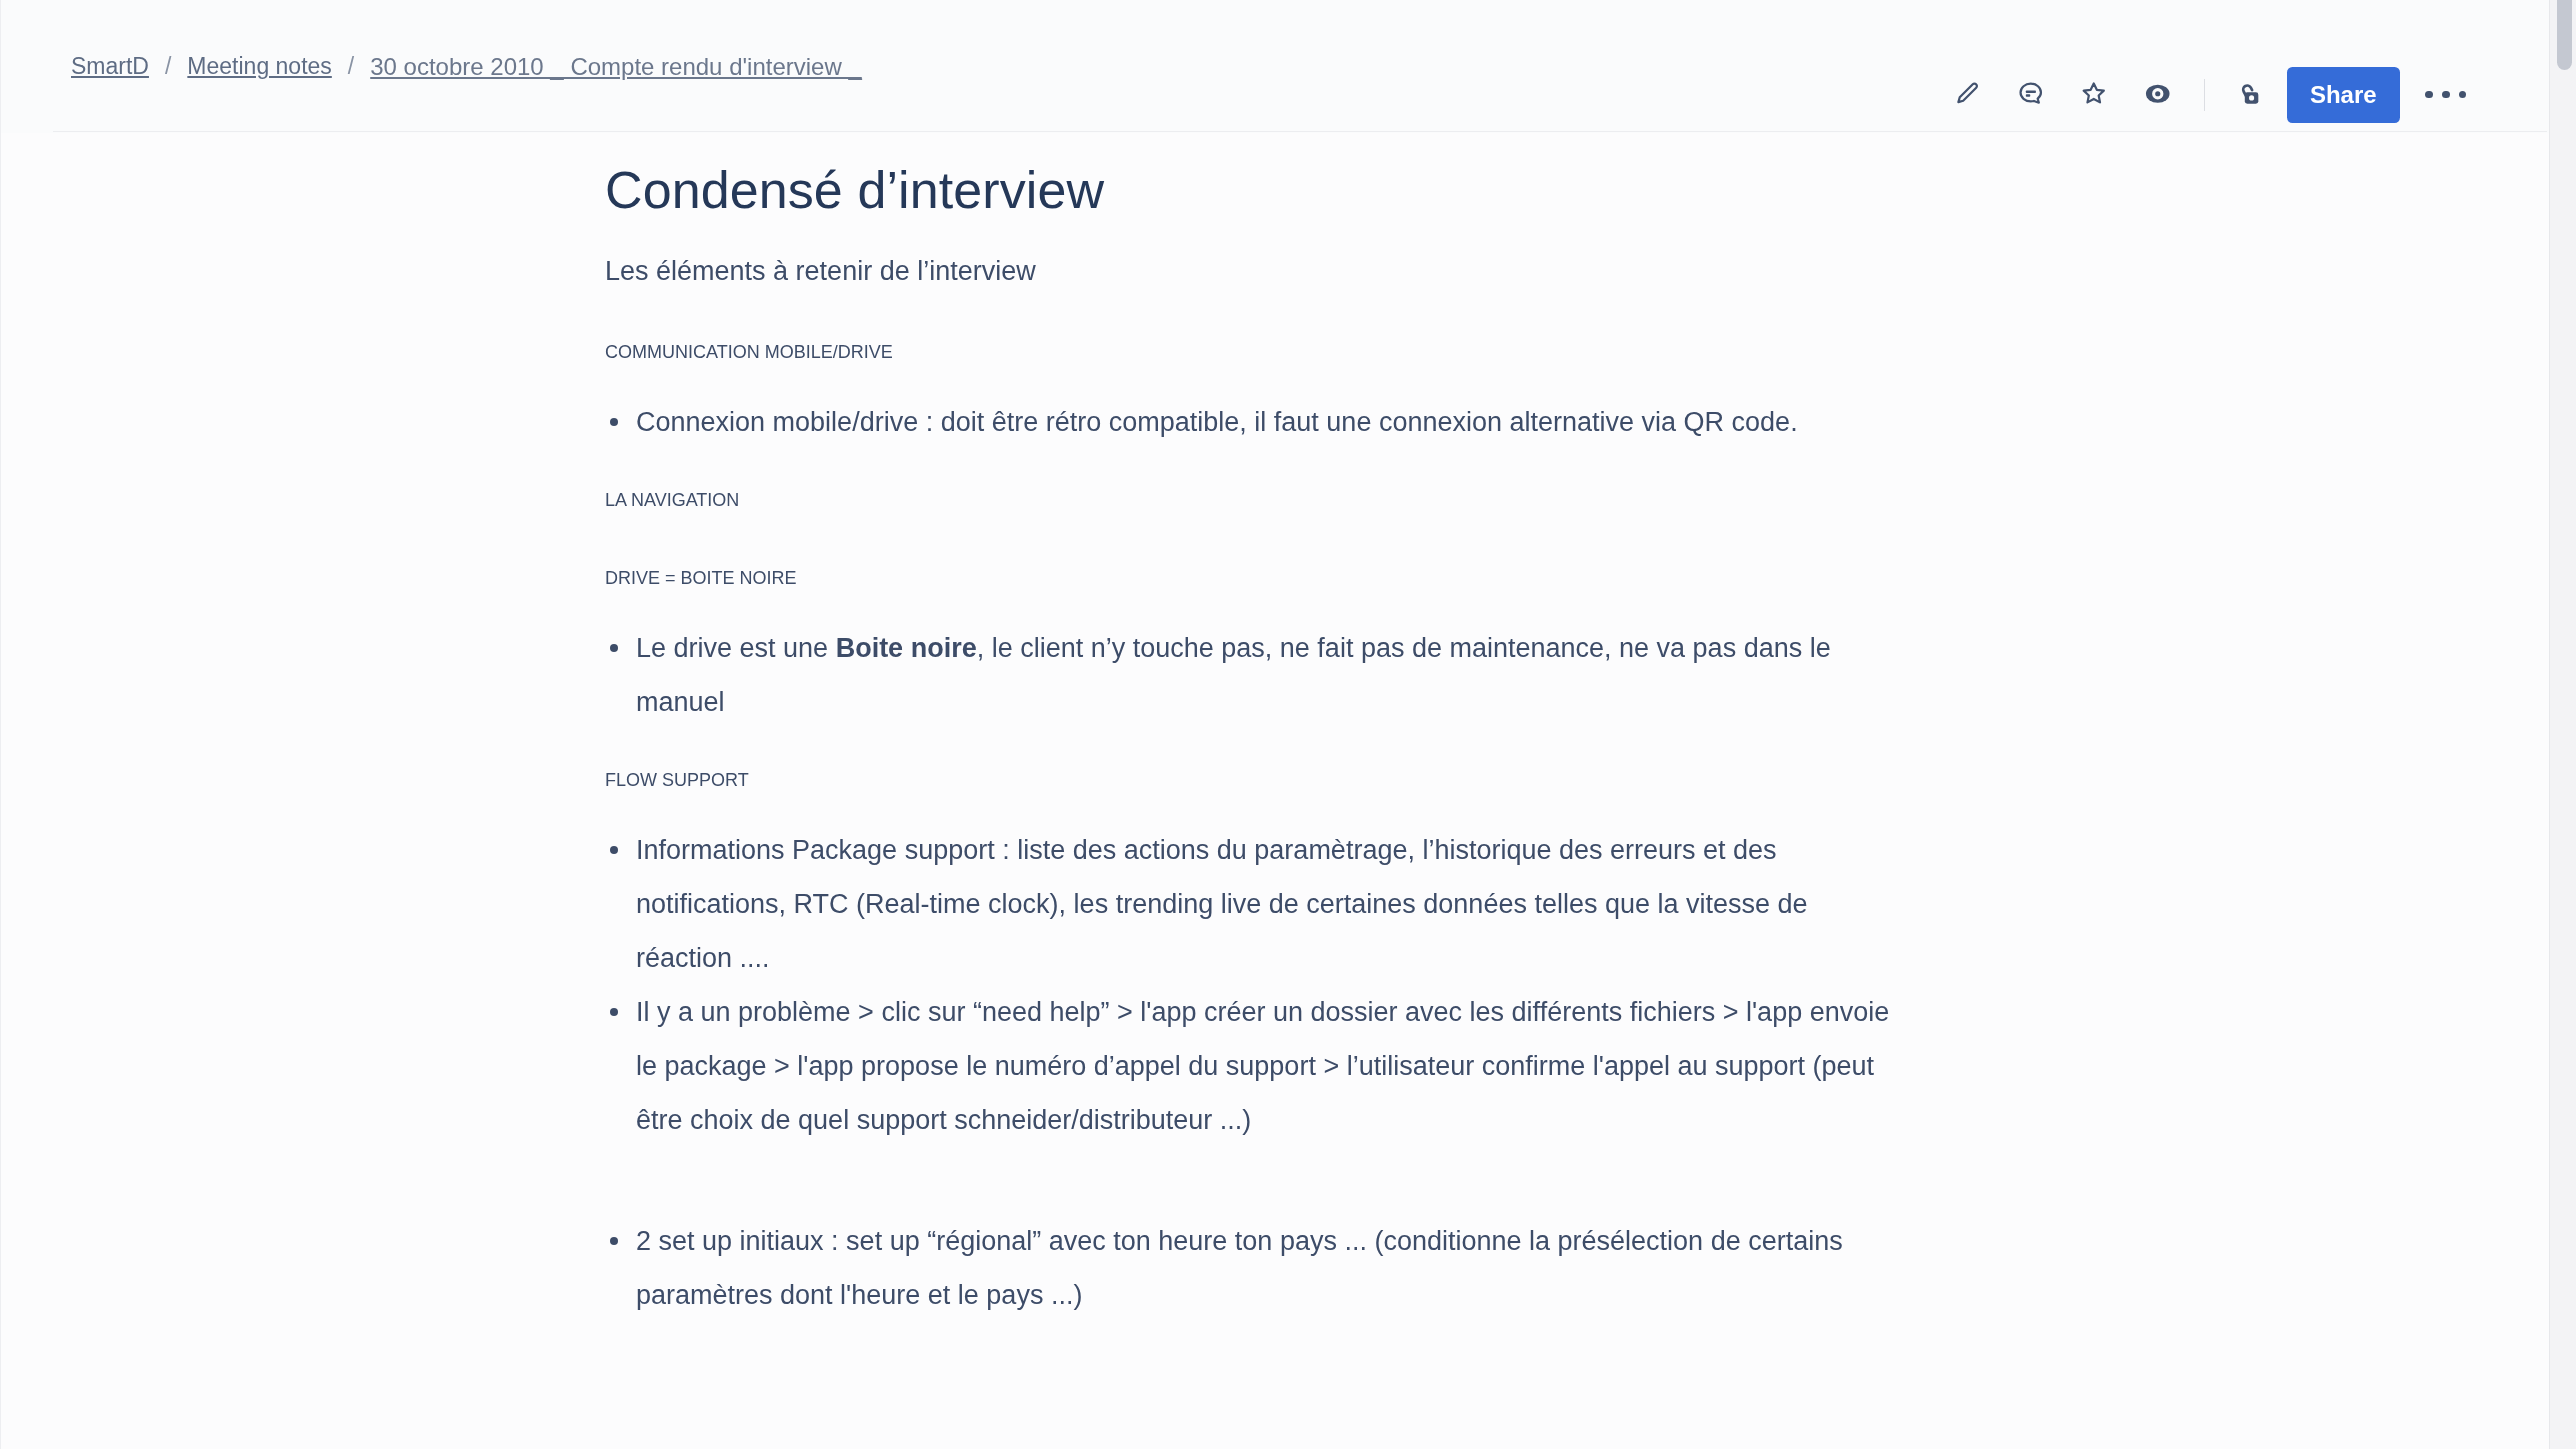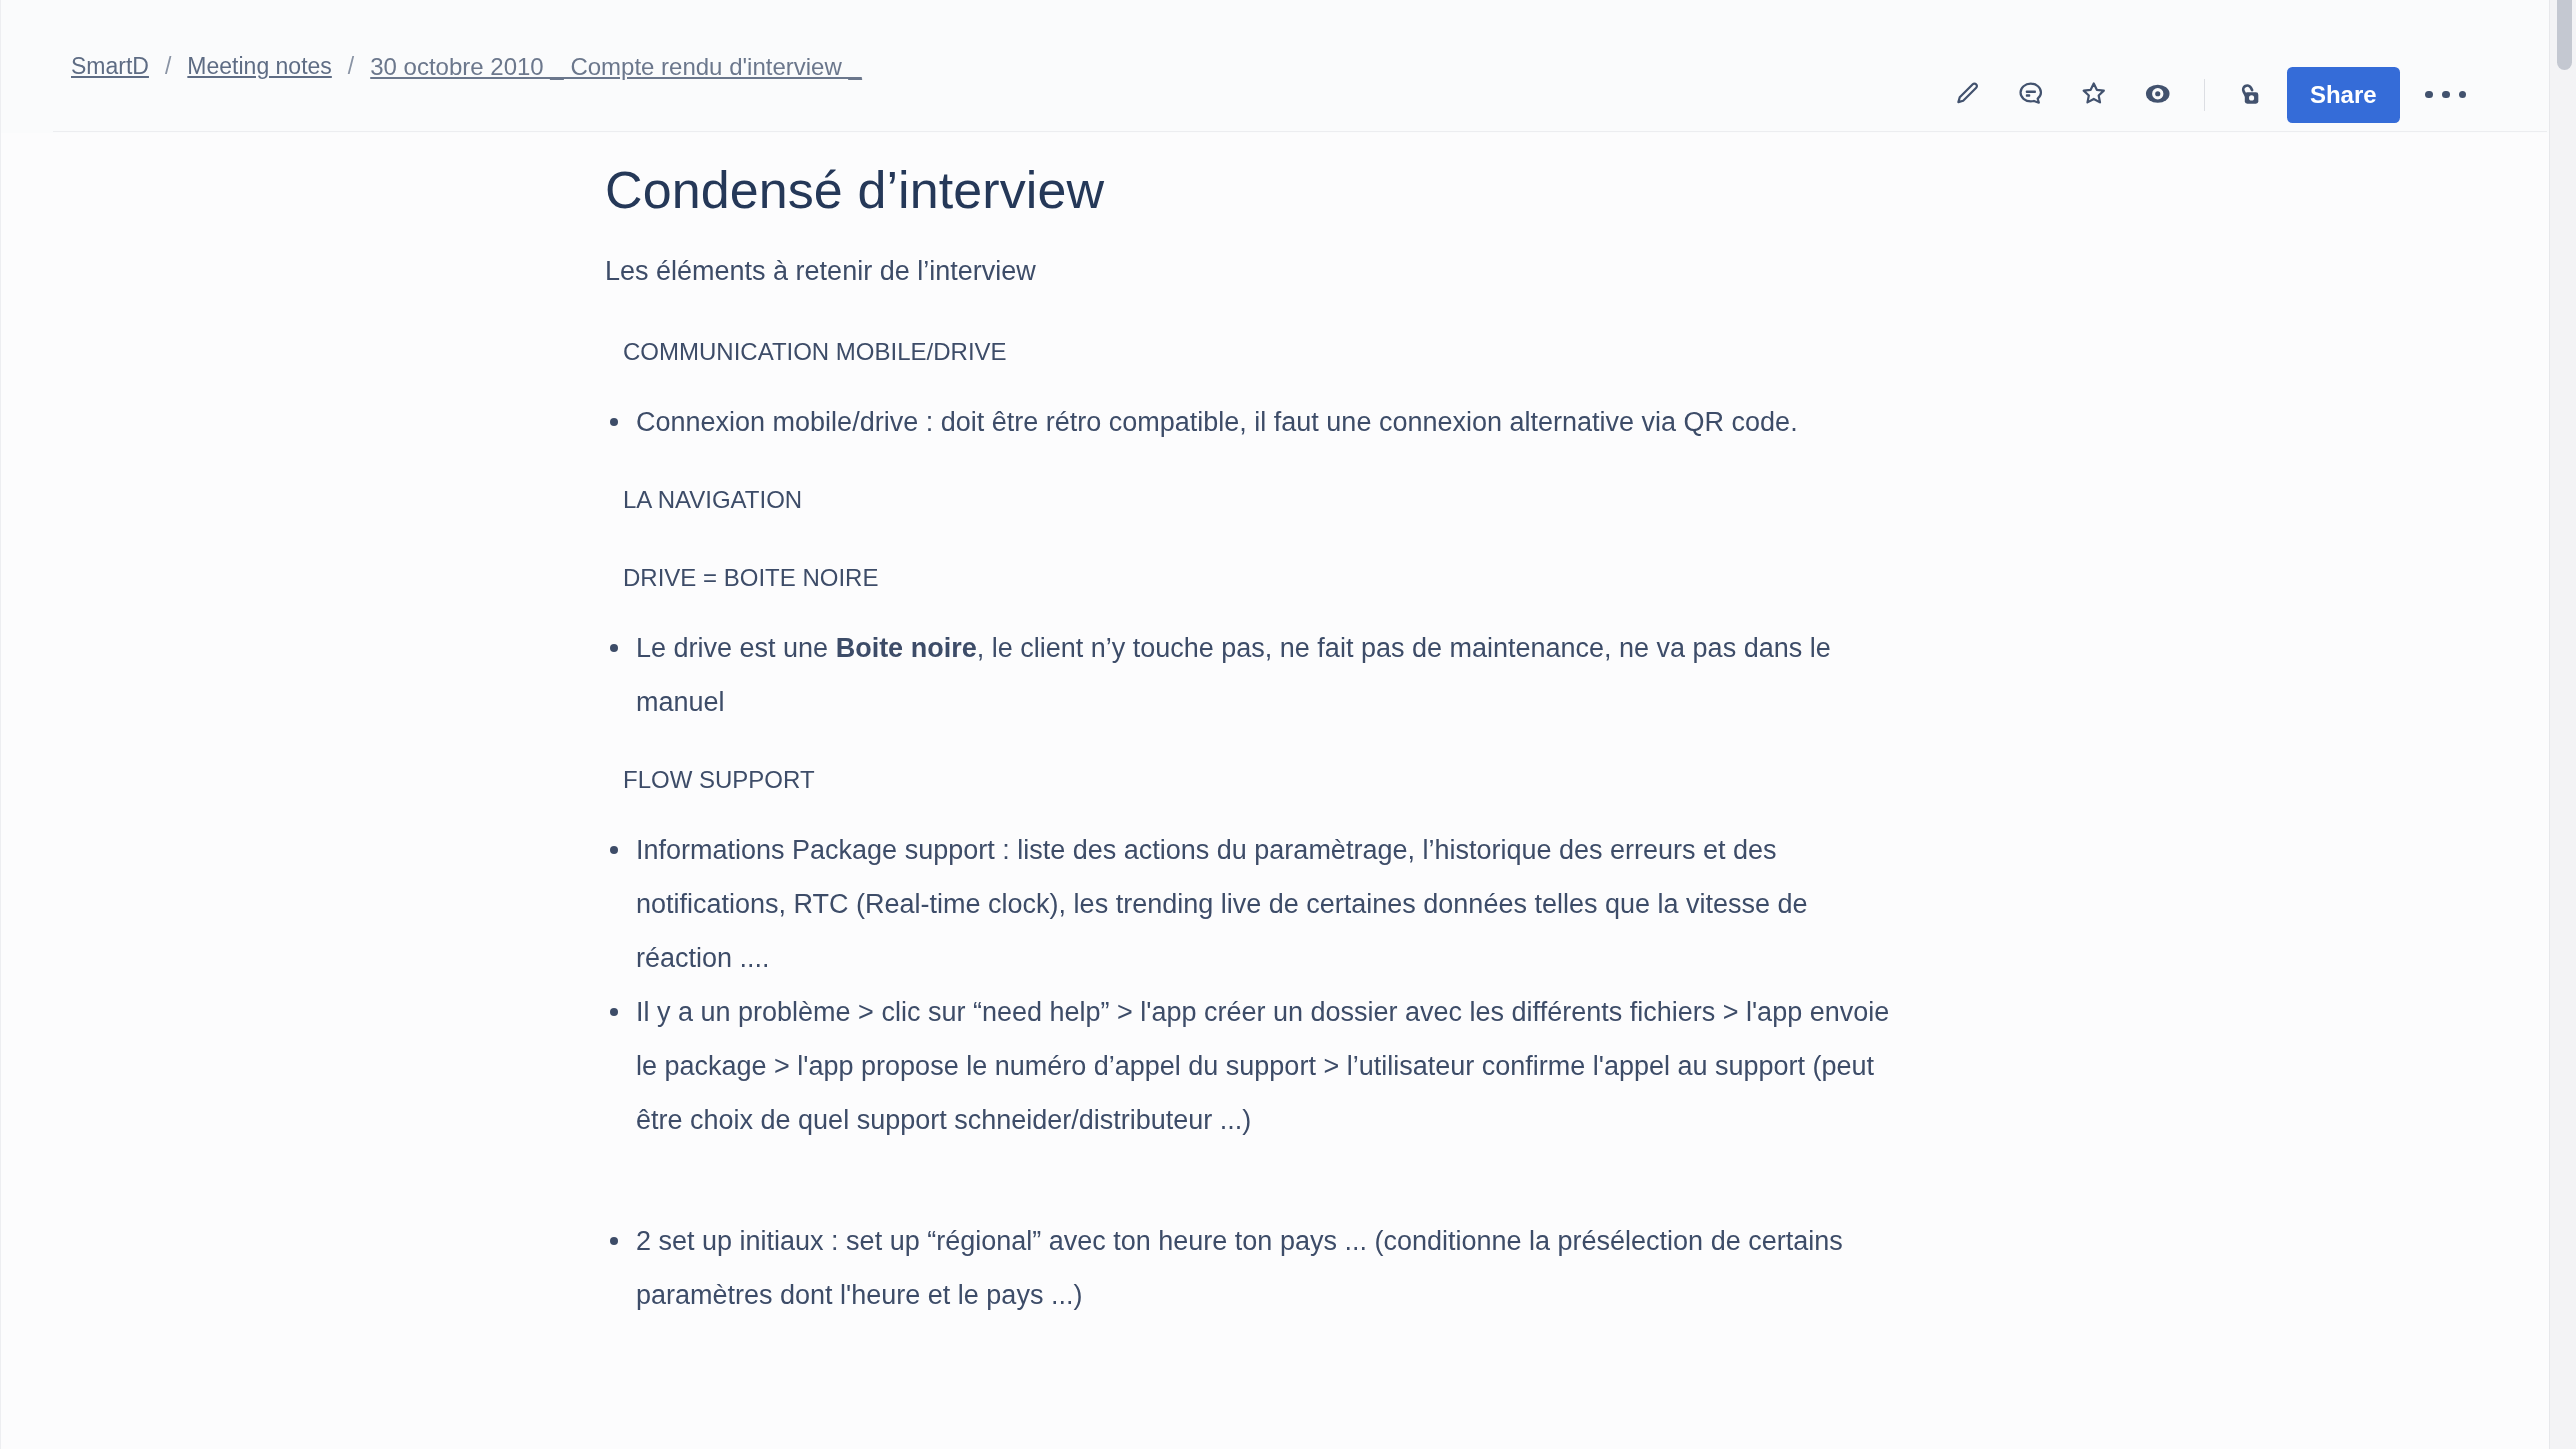--- a/index.html
+++ b/index.html
@@ -62,21 +62,21 @@
   
   .content {
     position:absolute; left:604px; top:166px; width:1291px;
     font-size:27px; line-height:54px; color:#3D4C68;
   }
   .doc-title {
     font-size:52px; font-weight:500; color:#253858; line-height:48px;
     margin:0 0 29.5px 0; letter-spacing:0.1px;
   }
   .doc-intro { margin:0 0 27px 0; }
-  .sec-heading { font-size:24px; font-weight:400; color:#3D4C68; line-height:54px; margin:24px 0 16px 18px; }
+  .sec-heading { font-size:18px; font-weight:400; color:#3D4C68; line-height:54px; margin:24px 0 16px 0; }
   ul.bullets { list-style:none; margin:0; padding:0; }
   ul.bullets li { position:relative; padding-left:31px; }
   ul.bullets li::before {
     content:""; position:absolute; left:5.4px; top:23px;
     width:8px; height:8px; border-radius:50%; background:#3D4C68;
   }
   ul.bullets.extra { margin-top:67px; }
   .bold { font-weight:bold; }
 </style>
 </head>

